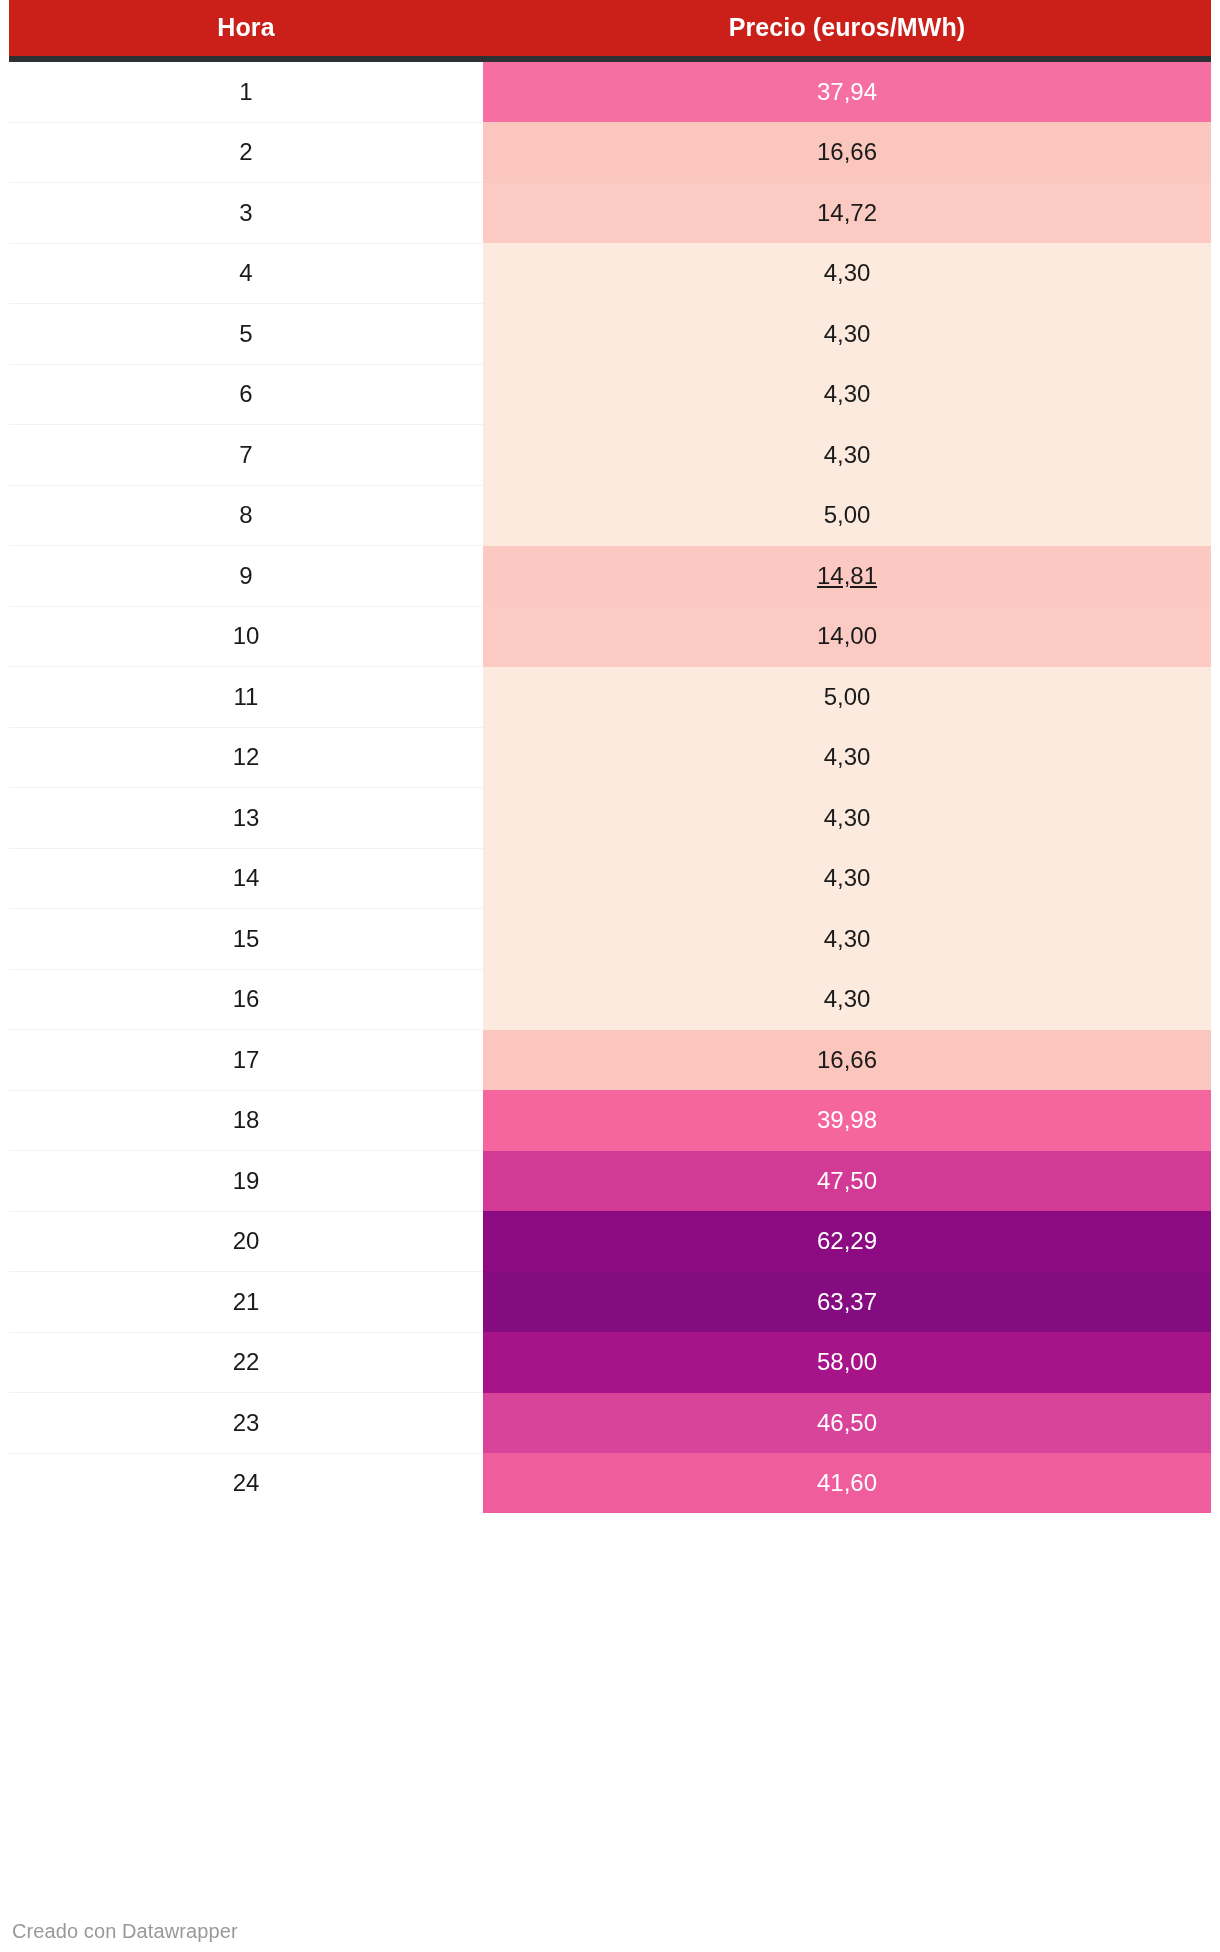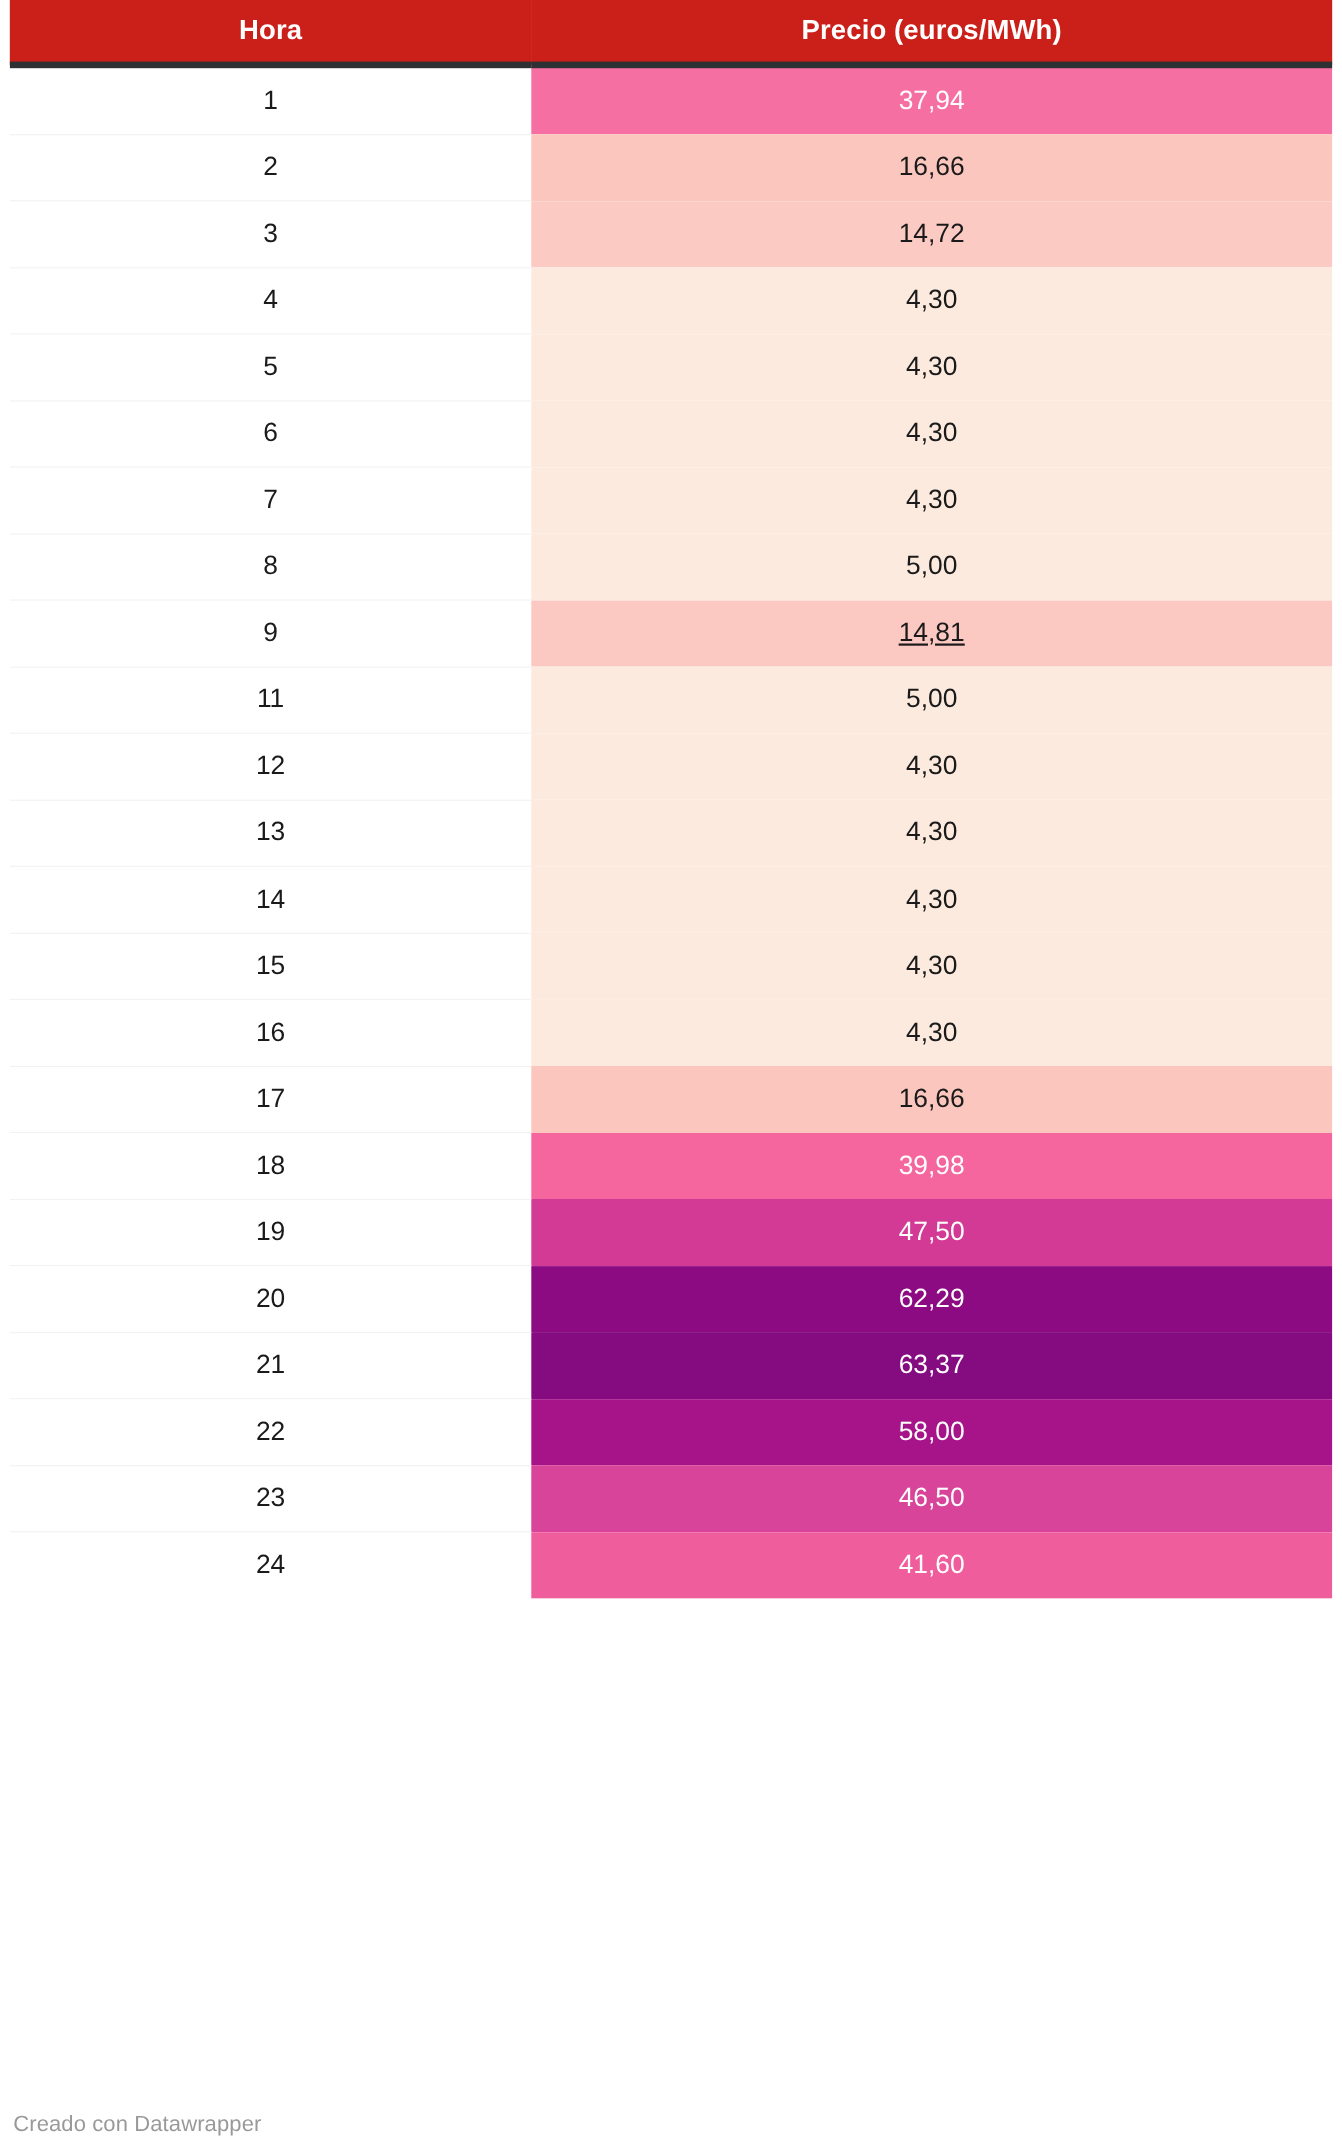--- a/index.html
+++ b/index.html
@@ -119,20 +119,24 @@
         </tr>
         <tr>
           <td class="cell-hora">8</td>
           <td class="cell-precio" style="background: rgb(253, 234, 222); color: rgb(26, 26, 26);">5,00</td>
         </tr>
         <tr>
           <td class="cell-hora">9</td>
           <td class="cell-precio" style="background: rgb(251, 201, 193); color: rgb(26, 26, 26); text-decoration: underline;">14,81</td>
         </tr>
         <tr>
+          <td class="cell-hora">10</td>
+          <td class="cell-precio" style="background: rgb(251, 203, 195); color: rgb(26, 26, 26);">14,00</td>
+        </tr>
+        <tr>
           <td class="cell-hora">11</td>
           <td class="cell-precio" style="background: rgb(253, 234, 222); color: rgb(26, 26, 26);">5,00</td>
         </tr>
         <tr>
           <td class="cell-hora">12</td>
           <td class="cell-precio" style="background: rgb(253, 234, 222); color: rgb(26, 26, 26);">4,30</td>
         </tr>
         <tr>
           <td class="cell-hora">13</td>
           <td class="cell-precio" style="background: rgb(253, 234, 222); color: rgb(26, 26, 26);">4,30</td>

